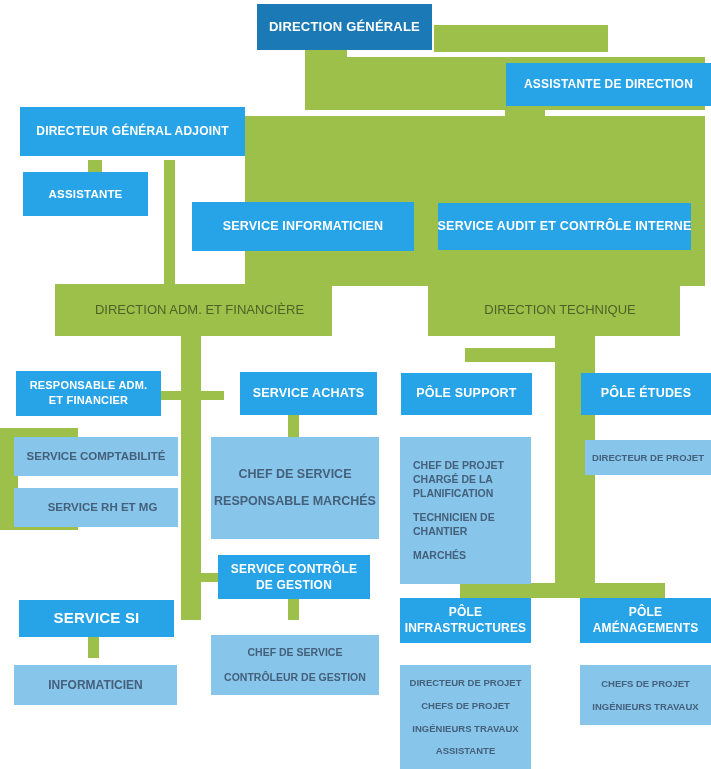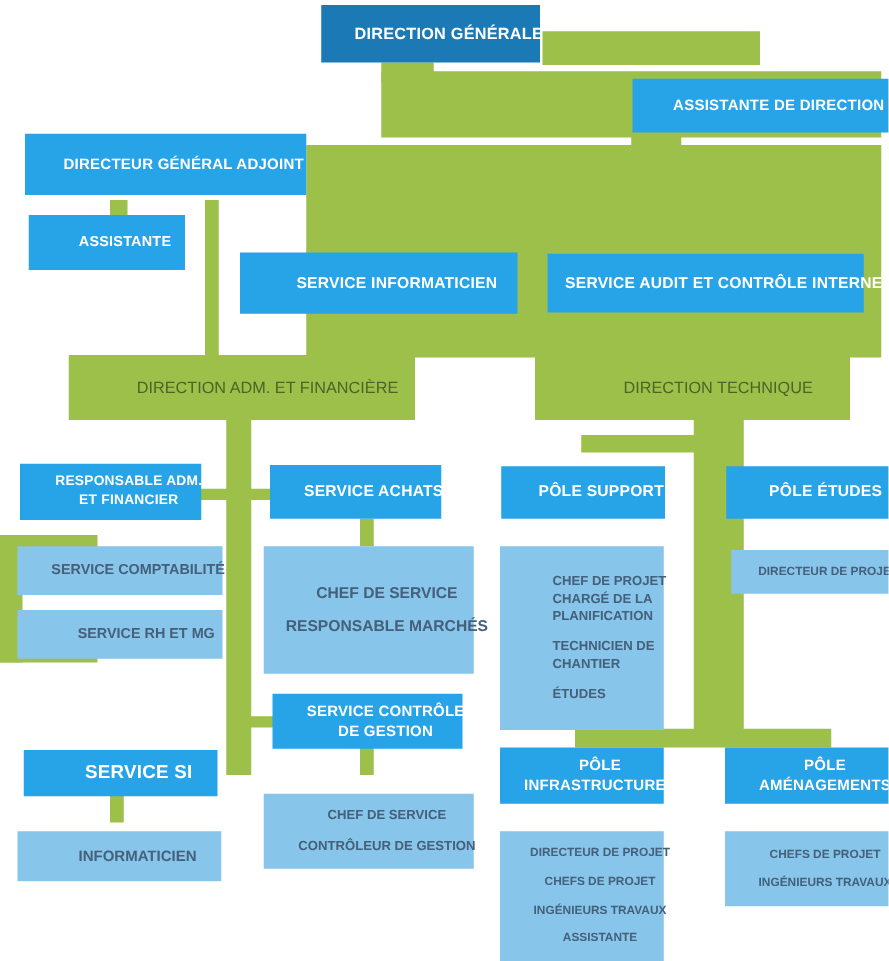--- a/index.html
+++ b/index.html
@@ -46,21 +46,21 @@
     color: #44607a;
     font-weight: bold;
   }
   .box-green {
     background: #9cc04a;
     color: #4e6327;
     font-weight: normal;
     padding-left: 12px;
   }
   .box-green .ln { font-weight: normal; }
-  .ln { display: block; white-space: nowrap; margin-left: 29px; }
+  .ln { display: block; white-space: nowrap; }
   .ln + .ln { margin-top: 1px; }
   .ln.sp { margin-top: 11px; text-align: right; }
 </style>
 </head>
 <body>
 
 <div id="chart">
 
   <div class="g" style="left:434px; top:25px; width:174px; height:27px;"></div>
   <div class="g" style="left:305px; top:50px; width:42px; height:16px;"></div>
@@ -125,21 +125,21 @@
   </div>
 
   <div class="box box-lblue" style="left:14px; top:437px; width:164px; height:39px; font-size:11.5px;">
     <span class="ln">SERVICE COMPTABILITÉ</span>
   </div>
 
   <div class="box box-lblue" style="left:14px; top:488px; width:164px; height:39px; font-size:11.5px;padding-left:13px;">
     <span class="ln">SERVICE RH ET MG</span>
   </div>
 
-  <div class="box box-blue" style="left:216px; top:372px; width:137px; height:43px; font-size:12.5px;">
+  <div class="box box-blue" style="left:240px; top:372px; width:137px; height:43px; font-size:12.5px;">
     <span class="ln">SERVICE ACHATS</span>
   </div>
 
   <div class="box box-lblue" style="left:211px; top:437px; width:168px; height:102px; font-size:12.5px;">
     <span class="ln">CHEF DE SERVICE</span>
     <span class="ln sp">RESPONSABLE MARCHÉS</span>
   </div>
 
   <div class="box box-blue" style="left:218px; top:555px; width:152px; height:44px; font-size:12px;">
     <span class="ln">SERVICE CONTRÔLE</span>
@@ -162,21 +162,21 @@
   <div class="box box-blue" style="left:401px; top:373px; width:131px; height:42px; font-size:12.5px;">
     <span class="ln">PÔLE SUPPORT</span>
   </div>
 
   <div class="box box-lblue" style="left:400px; top:437px; width:131px; height:147px; font-size:10.5px; align-items:flex-start; padding-left:13px;">
     <span class="ln">CHEF DE PROJET</span>
     <span class="ln">CHARGÉ DE LA</span>
     <span class="ln">PLANIFICATION</span>
     <span class="ln sp">TECHNICIEN DE</span>
     <span class="ln"> CHANTIER</span>
-    <span class="ln sp">ÉTUDES</span>
+    <span class="ln sp">MARCHÉS</span>
   </div>
 
   <div class="box box-blue" style="left:581px; top:373px; width:130px; height:42px; font-size:12.5px;">
     <span class="ln">PÔLE ÉTUDES</span>
   </div>
 
   <div class="box box-lblue" style="left:585px; top:440px; width:126px; height:35px; font-size:9.5px;">
     <span class="ln">DIRECTEUR DE PROJET</span>
   </div>
 

